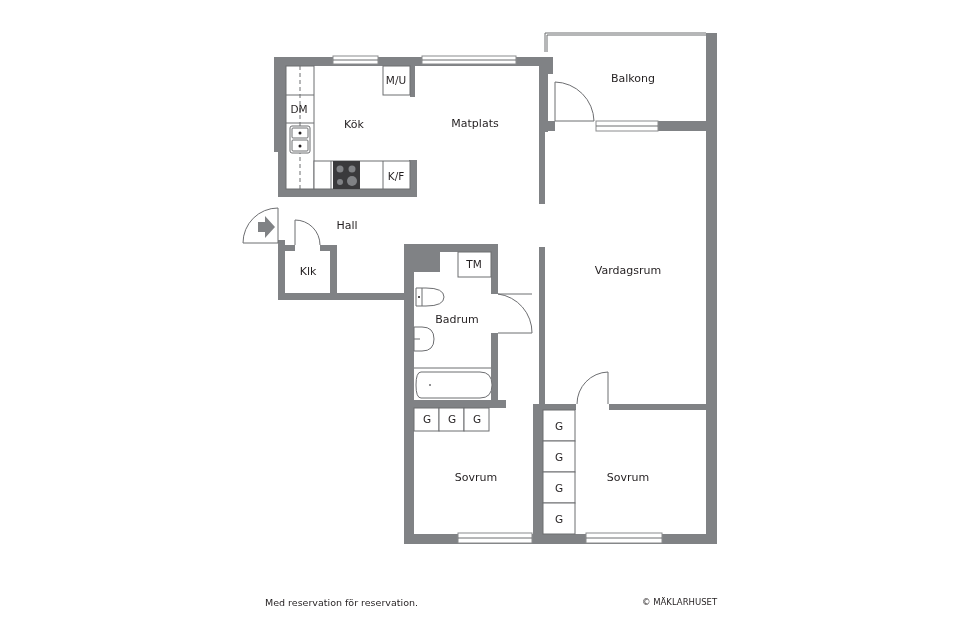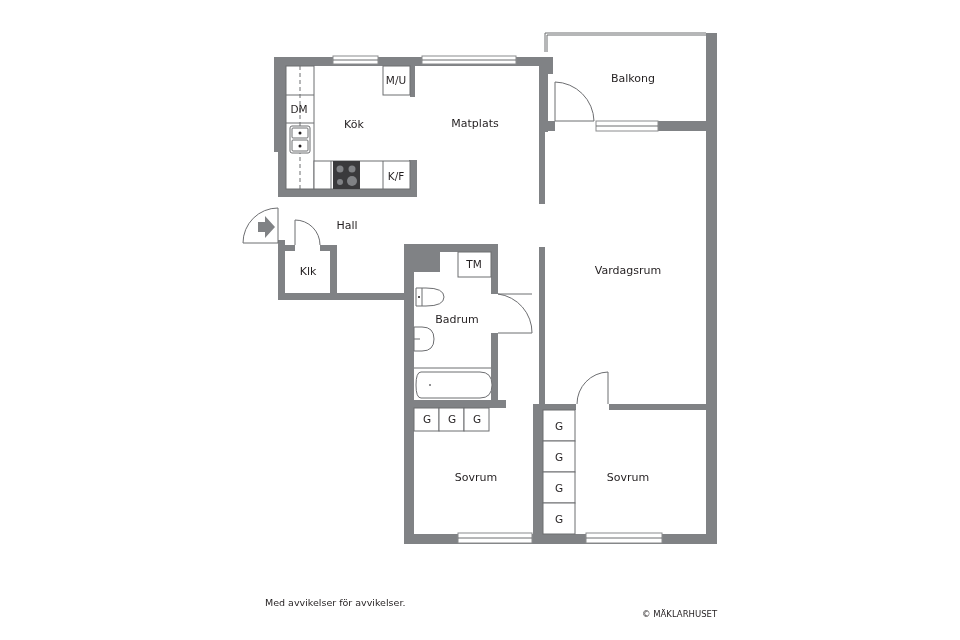--- a/index.html
+++ b/index.html
@@ -8,21 +8,21 @@
   #plan { position: absolute; left: 0; top: 0; }
   .wall { fill: #808285; }
   .line { stroke: #6d6e71; stroke-width: 1; fill: none; }
   .fixture { stroke: #6d6e71; stroke-width: 1; fill: #ffffff; }
   .window { fill: #ffffff; stroke: #8a8b8d; stroke-width: 1; }
   .lbl { font-family: "DejaVu Sans", "Liberation Sans", sans-serif; font-size: 11px; fill: #231f20; }
   .lbl-sm { font-family: "DejaVu Sans", "Liberation Sans", sans-serif; font-size: 10.5px; fill: #231f20; }
   .footer { position: absolute; top: 597px; font-size: 9.5px; color: #231f20;
             font-family: "DejaVu Sans", "Liberation Sans", sans-serif; }
   .footer.left { left: 265px; }
-  .footer.right { left: 642px; font-size: 8.5px; margin-top: 12px; }
+  .footer.right { left: 642px; font-size: 8.5px; }
 </style>
 </head>
 <body>
 
 <svg id="plan" width="960" height="640" viewBox="0 0 960 640">
 
   <g>
     <polyline class="line" points="545,52 545,33 706,33"></polyline>
     <polyline class="line" points="547,52 547,35 706,35"></polyline>
   </g>
@@ -184,14 +184,14 @@
   <text class="lbl-sm" x="427" y="423" text-anchor="middle">G</text>
   <text class="lbl-sm" x="452" y="423" text-anchor="middle">G</text>
   <text class="lbl-sm" x="477" y="423" text-anchor="middle">G</text>
 
   <text class="lbl-sm" x="559" y="430" text-anchor="middle">G</text>
   <text class="lbl-sm" x="559" y="461" text-anchor="middle">G</text>
   <text class="lbl-sm" x="559" y="492" text-anchor="middle">G</text>
   <text class="lbl-sm" x="559" y="523" text-anchor="middle">G</text>
 </svg>
 
-<div class="footer left">Med avvikelser för avvikelser.</div>
+<div class="footer left">Med reservation för reservation.</div>
 <div class="footer right">© MÄKLARHUSET</div>
 
 </body></html>

